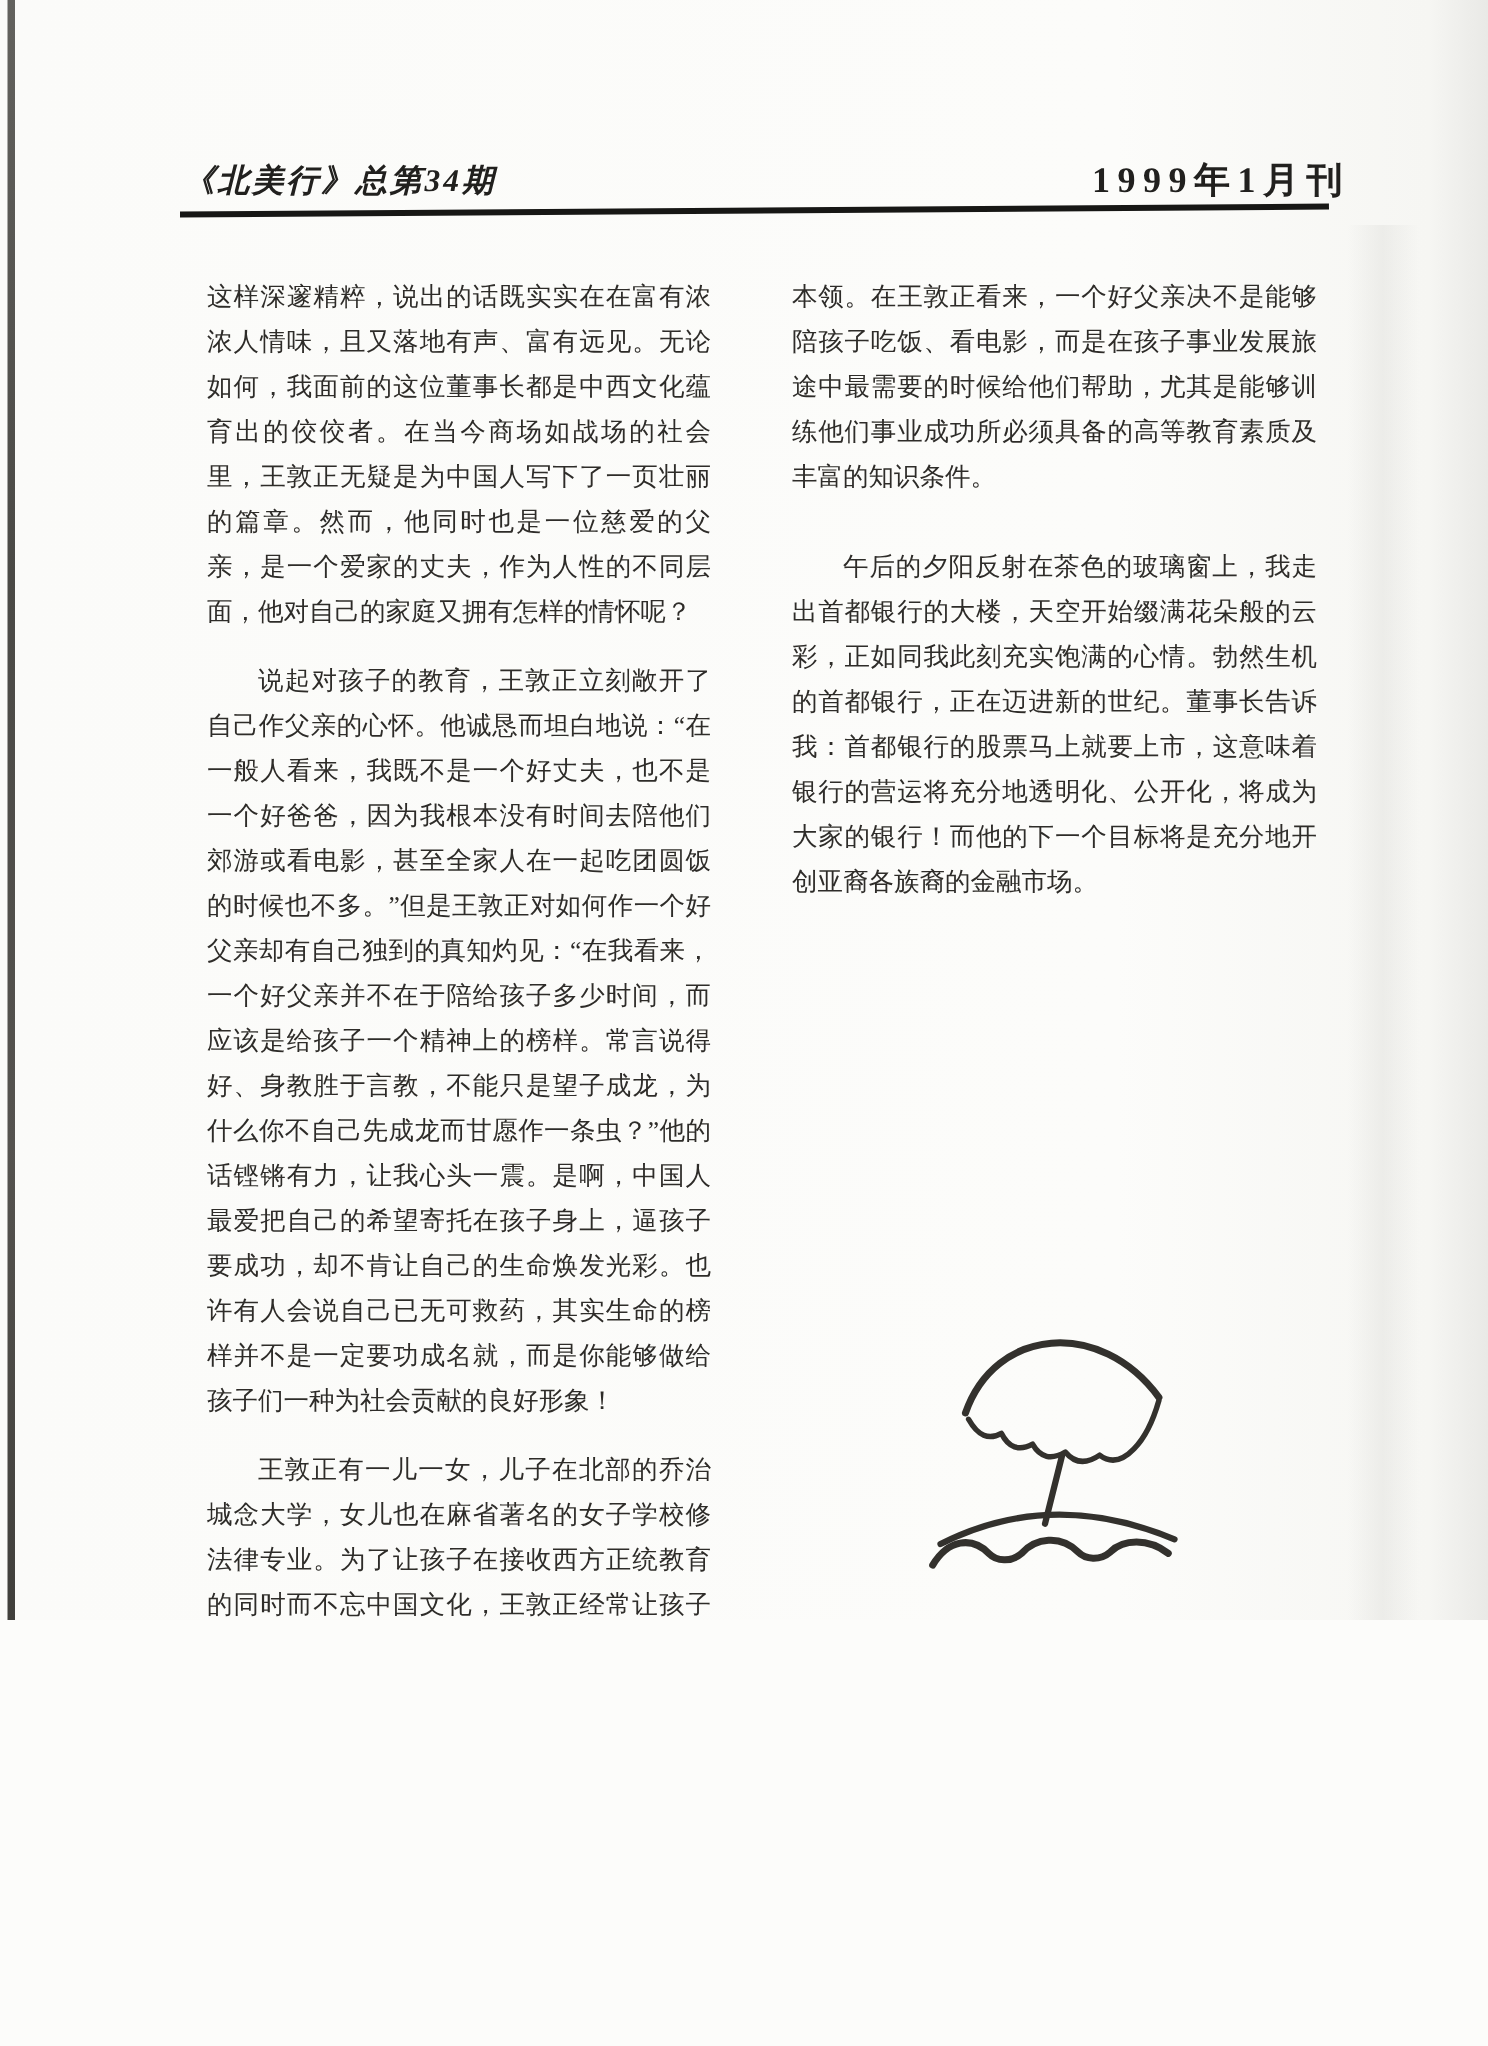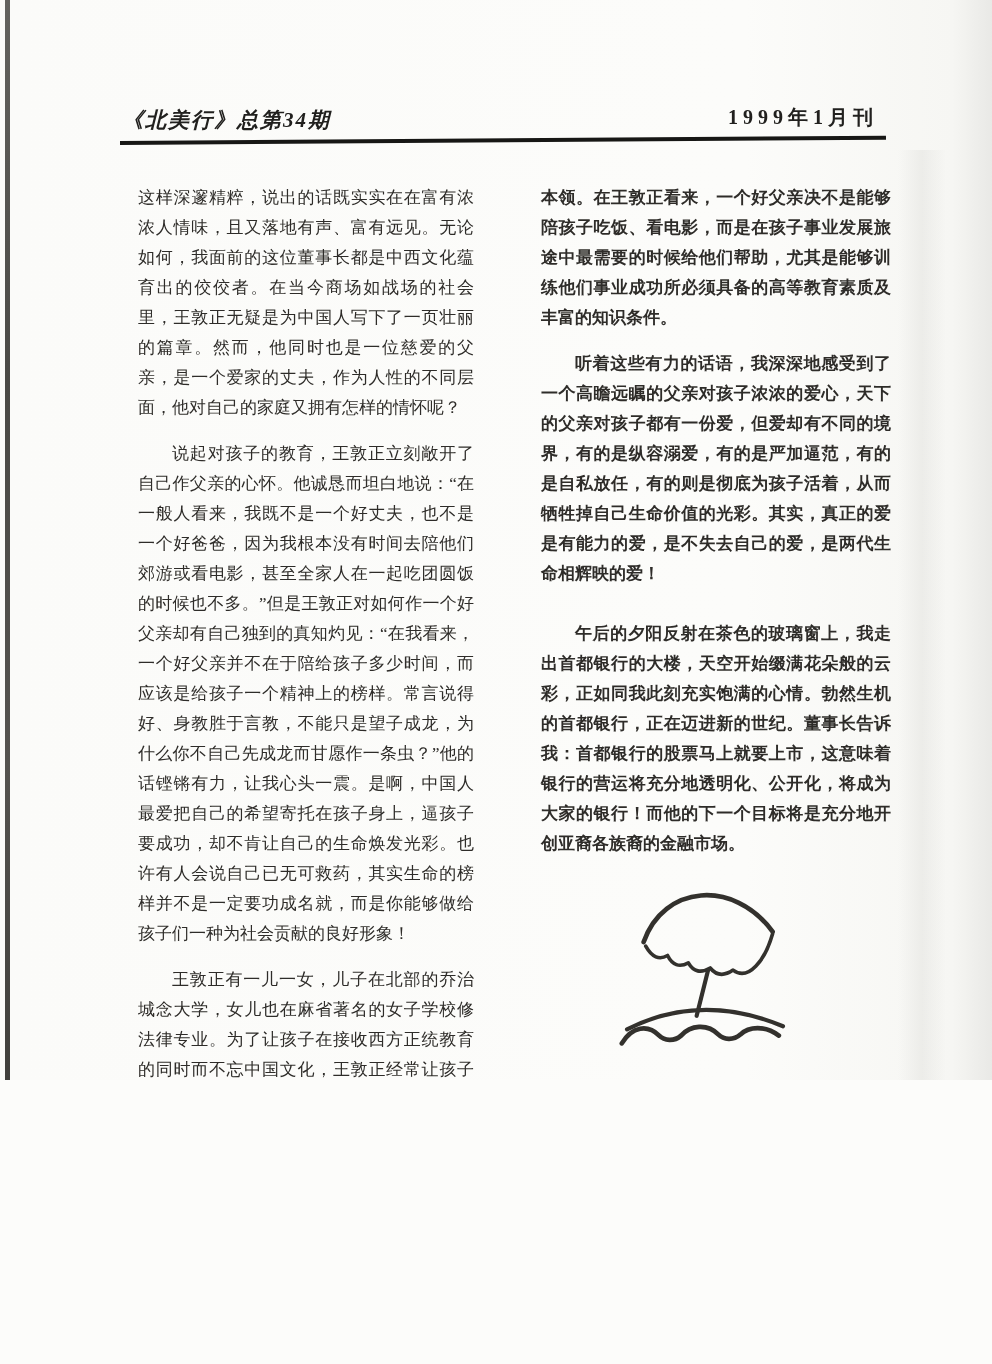--- a/index.html
+++ b/index.html
@@ -15,28 +15,28 @@
   .scan-bottom-line{position:absolute;left:6px;top:1268px;width:990px;height:5px;background:#2b2a27;
     transform:rotate(-0.35deg);transform-origin:left center;}
   .scan-bottom-area{position:absolute;left:0;top:1274px;width:992px;height:90px;background:#f4f4f1;}
   .scan-bottom-band{position:absolute;left:0;top:1352px;width:992px;height:12px;
     background:linear-gradient(180deg,#4a4945,#302f2c);}
   .scan-smudge{position:absolute;left:898px;top:150px;width:48px;height:980px;
     background:linear-gradient(90deg,rgba(200,200,195,0),rgba(205,205,200,.25),rgba(200,200,195,0));}
   
   .header-left{position:absolute;left:122px;top:106px;font-size:21px;font-weight:bold;font-style:italic;
     letter-spacing:2px;color:#21201e;}
-  .header-right{position:absolute;left:728px;top:104px;font-size:20px;font-weight:600;
+  .header-right{position:absolute;left:728px;top:104px;font-size:24px;font-weight:600;
     letter-spacing:5px;color:#21201e;}
   .header-rule{position:absolute;left:120px;top:141px;width:766px;height:4px;background:#171715;
     transform:rotate(-0.4deg);transform-origin:left center;}
   
   .col{position:absolute;top:167px;}
   .col-left{left:122px;width:368px;}
-  .col-right{left:525px;width:382px;font-weight:bold;}
+  .col-right{left:512px;width:382px;}
   .col p{margin:16px;font-size:17px;line-height:30px;text-align:justify;text-justify:inter-character;
     color:#2e2c29;}
   .col p.indent{text-indent:2em;}
   .col p.gap-top{margin-top:30px;}
   
   .illustration{position:absolute;left:610px;top:864px;width:190px;height:182px;}
   .illustration svg{width:100%;height:100%;}
   
   .pageno{position:absolute;left:122px;top:1148px;width:764px;
     font-size:19px;font-weight:bold;color:#23221f;}
@@ -58,21 +58,20 @@
   <div class="header-rule"></div>
 
   <div class="col col-left">
     <p>这样深邃精粹，说出的话既实实在在富有浓浓人情味，且又落地有声、富有远见。无论如何，我面前的这位董事长都是中西文化蕴育出的佼佼者。在当今商场如战场的社会里，王敦正无疑是为中国人写下了一页壮丽的篇章。然而，他同时也是一位慈爱的父亲，是一个爱家的丈夫，作为人性的不同层面，他对自己的家庭又拥有怎样的情怀呢？</p>
     <p class="indent">说起对孩子的教育，王敦正立刻敞开了自己作父亲的心怀。他诚恳而坦白地说：“在一般人看来，我既不是一个好丈夫，也不是一个好爸爸，因为我根本没有时间去陪他们郊游或看电影，甚至全家人在一起吃团圆饭的时候也不多。”但是王敦正对如何作一个好父亲却有自己独到的真知灼见：“在我看来，一个好父亲并不在于陪给孩子多少时间，而应该是给孩子一个精神上的榜样。常言说得好、身教胜于言教，不能只是望子成龙，为什么你不自己先成龙而甘愿作一条虫？”他的话铿锵有力，让我心头一震。是啊，中国人最爱把自己的希望寄托在孩子身上，逼孩子要成功，却不肯让自己的生命焕发光彩。也许有人会说自己已无可救药，其实生命的榜样并不是一定要功成名就，而是你能够做给孩子们一种为社会贡献的良好形象！</p>
     <p class="indent">王敦正有一儿一女，儿子在北部的乔治城念大学，女儿也在麻省著名的女子学校修法律专业。为了让孩子在接收西方正统教育的同时而不忘中国文化，王敦正经常让孩子们暑期回到台湾了解民俗风情，他还特别将儿子送往香港中文大学研读，如今两个孩子都能讲一口流利的国语。与此同时，他安排女儿去墨西哥学习西班牙语，以增长人生的更多</p>
   </div>
 
   <div class="col col-right">
     <p>本领。在王敦正看来，一个好父亲决不是能够陪孩子吃饭、看电影，而是在孩子事业发展旅途中最需要的时候给他们帮助，尤其是能够训练他们事业成功所必须具备的高等教育素质及丰富的知识条件。</p>
-    <p class="indent">听着这些有力的话语，我深深地感受到了一个高瞻远瞩的父亲对孩子浓浓的爱心，天下的父亲对孩子都有一份爱，但爱却有不同的境界，有的是纵容溺爱，有的是严加逼范，有的是自私放任，有的则是彻底为孩子活着，从而牺牲掉自己生命价值的光彩。其实，真正的爱是有能力的爱，是不失去自己的爱，是两代生命相辉映的爱！</p>
     <p class="indent gap-top">午后的夕阳反射在茶色的玻璃窗上，我走出首都银行的大楼，天空开始缀满花朵般的云彩，正如同我此刻充实饱满的心情。勃然生机的首都银行，正在迈进新的世纪。董事长告诉我：首都银行的股票马上就要上市，这意味着银行的营运将充分地透明化、公开化，将成为大家的银行！而他的下一个目标将是充分地开创亚裔各族裔的金融市场。</p>
   </div>
 
   <div class="illustration">
     <svg viewBox="0 0 360 350" fill="none" xmlns="http://www.w3.org/2000/svg" stroke="#33312d" stroke-linecap="round" stroke-linejoin="round">
 
       <path d="M 62 150 C 100 40 235 28 310 130" stroke-width="9"></path>
 
       <path d="M 66 158 Q 84 190 108 176 Q 122 204 148 190 Q 163 216 190 200 Q 208 222 234 204 Q 255 220 278 196 Q 298 176 310 134" stroke-width="7"></path>
 

